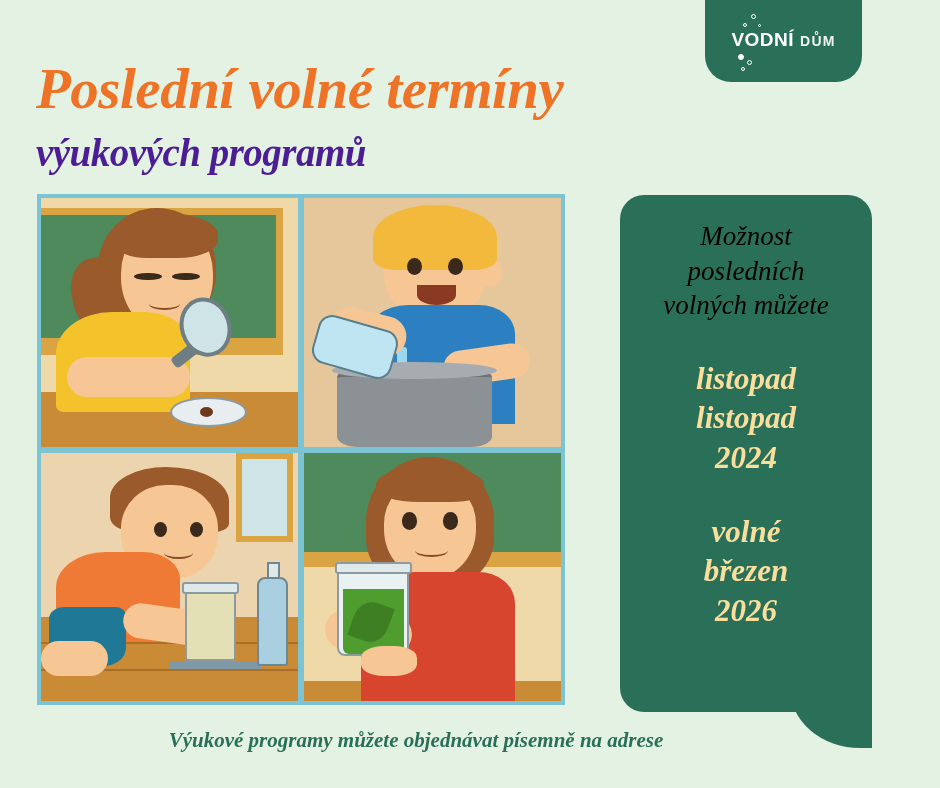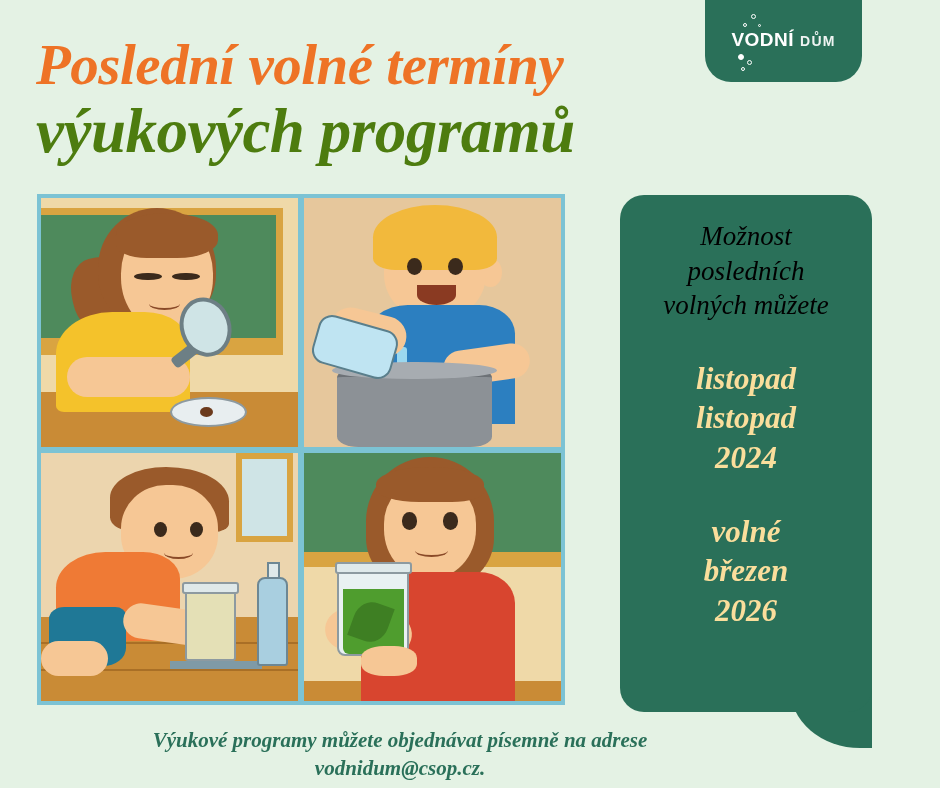--- a/index.html
+++ b/index.html
@@ -34,32 +34,32 @@
   .bub{ position:absolute; border:1.4px solid #ffffff; border-radius:50%; }
   .b1{ width:5px;height:5px; left:46px; top:14px; }
   .b2{ width:4px;height:4px; left:38px; top:23px; }
   .b3{ width:3px;height:3px; left:53px; top:24px; }
   .b4{ width:6px;height:6px; left:33px; top:54px; background:#fff; }
   .b5{ width:5px;height:5px; left:42px; top:60px; }
   .b6{ width:4px;height:4px; left:36px; top:67px; }
 
   
   .title{
-    position:absolute; left:36px; top:36px; width:680px;
+    position:absolute; left:36px; top:60px; width:680px;
     line-height:1.0;
     z-index:3;
   }
   .title-l1{
     font-size:57px; font-weight:bold; font-style:italic;
     color:#ee7326; letter-spacing:-.5px; white-space:nowrap;
   }
   .title-l2{
-    font-size:63px; font-weight:bold; font-style:italic;
-    color:#4d7c0f; letter-spacing:-.5px; white-space:nowrap;
-    margin-top:7px;
+    font-size:39px; font-weight:bold; font-style:italic;
+    color:#4c1d95; letter-spacing:-.5px; white-space:nowrap;
+    margin-top:16px;
   }
 
   
   .collage{
     position:absolute; left:37px; top:194px;
     width:528px; height:511px;
     background:#7cc3d4;
     display:grid;
     grid-template-columns:1fr 1fr;
     grid-template-rows:1fr 1fr;
@@ -220,21 +220,21 @@
   }
   .bc-gap{ height:36px; }
   .bc-hl{
     font-style:italic; font-weight:bold; font-size:31px; line-height:1.28;
     color:#fade9c; white-space:nowrap;
   }
   .bc-gap2{ height:34px; }
 
   
   .footer{
-    position:absolute; left:0; top:726px; width:800px;
+    position:absolute; left:16px; top:726px; width:800px;
     text-align:center; z-index:3;
   }
   .footer div{
     font-style:italic; font-weight:bold; font-size:21px; line-height:1.35;
     color:#2a7059; white-space:nowrap;
   }
 </style>
 </head>
 <body>
 
@@ -353,14 +353,13 @@
     <div class="bc-hl">2024</div>
     <div class="bc-gap2"></div>
     <div class="bc-hl">volné</div>
     <div class="bc-hl">březen</div>
     <div class="bc-hl">2026</div>
   </div>
 </div>
 
 <div class="footer">
   <div>Výukové programy můžete objednávat písemně na adrese</div>
-  <div>vodnidum@csop.cz.</div>
 </div>
 
 </body></html>

